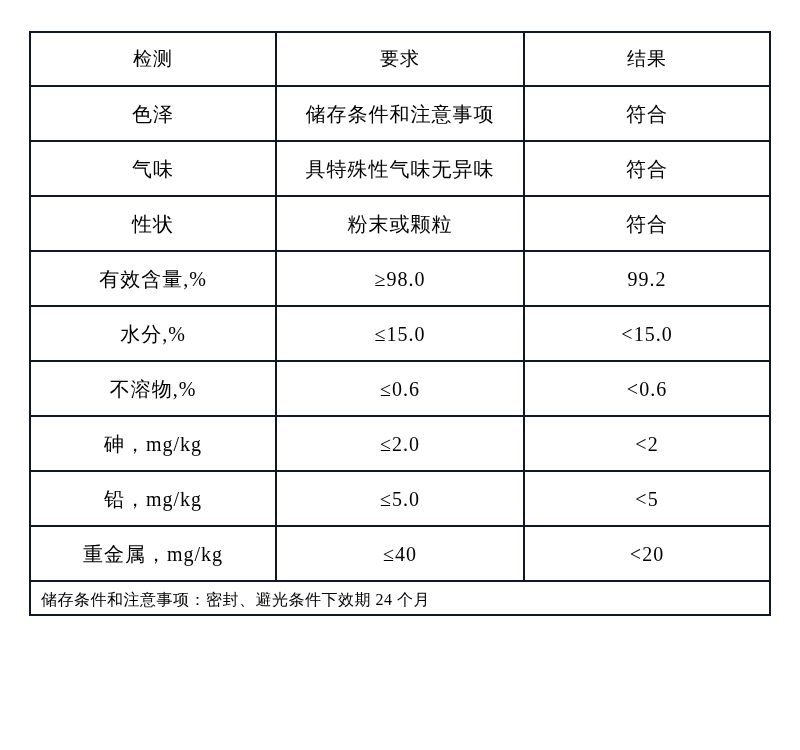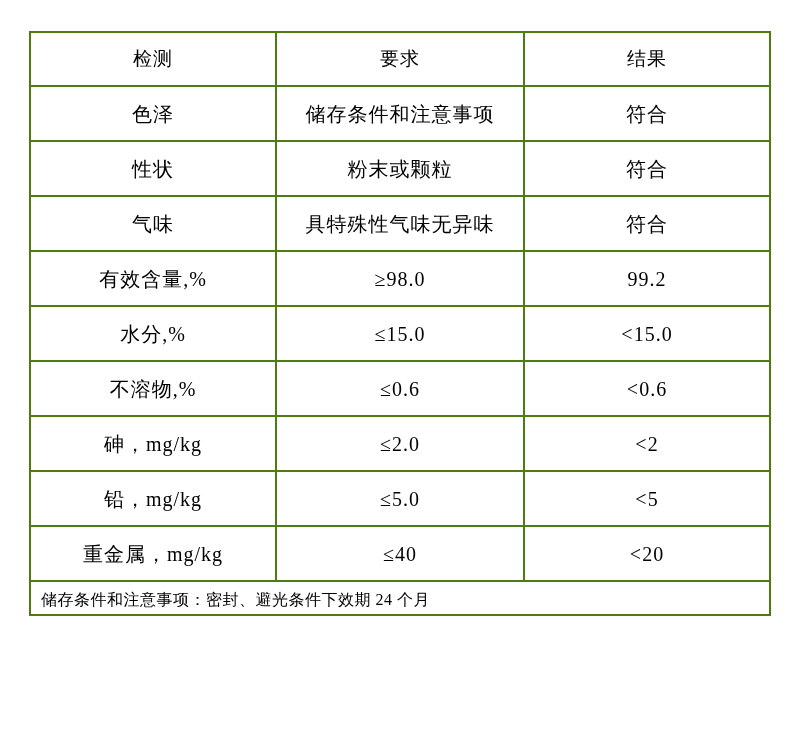--- a/index.html
+++ b/index.html
@@ -22,21 +22,21 @@
     top: 31px;
     width: 740px;
     border-collapse: collapse;
     table-layout: fixed;
   }
   .spec-table col.c1 { width: 246px; }
   .spec-table col.c2 { width: 248px; }
   .spec-table col.c3 { width: 246px; }
   .spec-table th,
   .spec-table td {
-    border: 2px solid #4d7c0f;
+    border: 2px solid #0f172a;
     text-align: center;
     vertical-align: middle;
     font-weight: normal;
     font-size: 20px;
     line-height: 1.2;
     padding: 0;
     color: #000000;
     letter-spacing: 1px;
   }
   .spec-table thead th {
@@ -72,27 +72,27 @@
         <th>结果</th>
       </tr>
     </thead>
     <tbody>
       <tr>
         <td>色泽</td>
         <td>储存条件和注意事项</td>
         <td>符合</td>
       </tr>
       <tr>
-        <td>性状</td>
-        <td>粉末或颗粒</td>
+        <td>气味</td>
+        <td>具特殊性气味无异味</td>
         <td>符合</td>
       </tr>
       <tr>
-        <td>气味</td>
-        <td>具特殊性气味无异味</td>
+        <td>性状</td>
+        <td>粉末或颗粒</td>
         <td>符合</td>
       </tr>
       <tr>
         <td>有效含量,%</td>
         <td>≥98.0</td>
         <td>99.2</td>
       </tr>
       <tr>
         <td>水分,%</td>
         <td>≤15.0</td>

